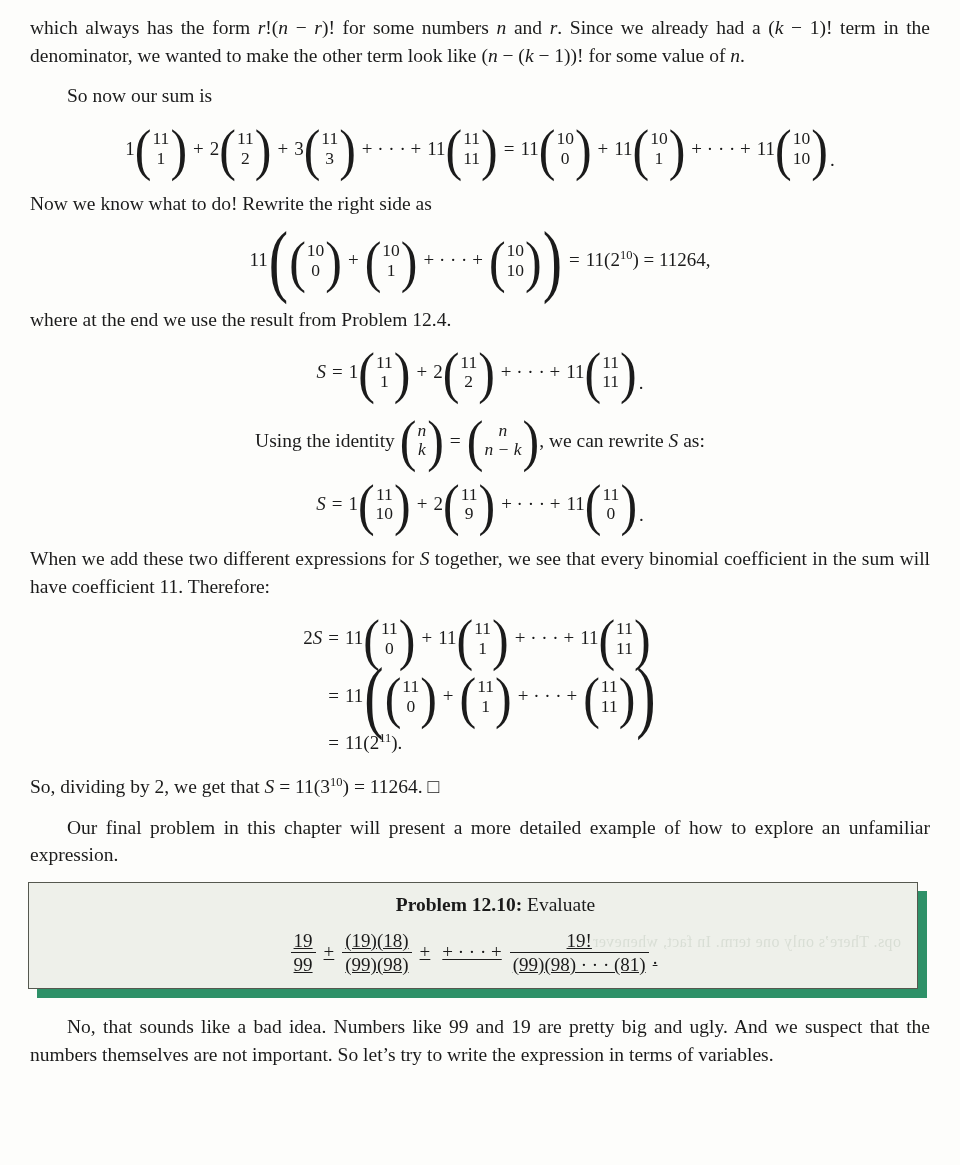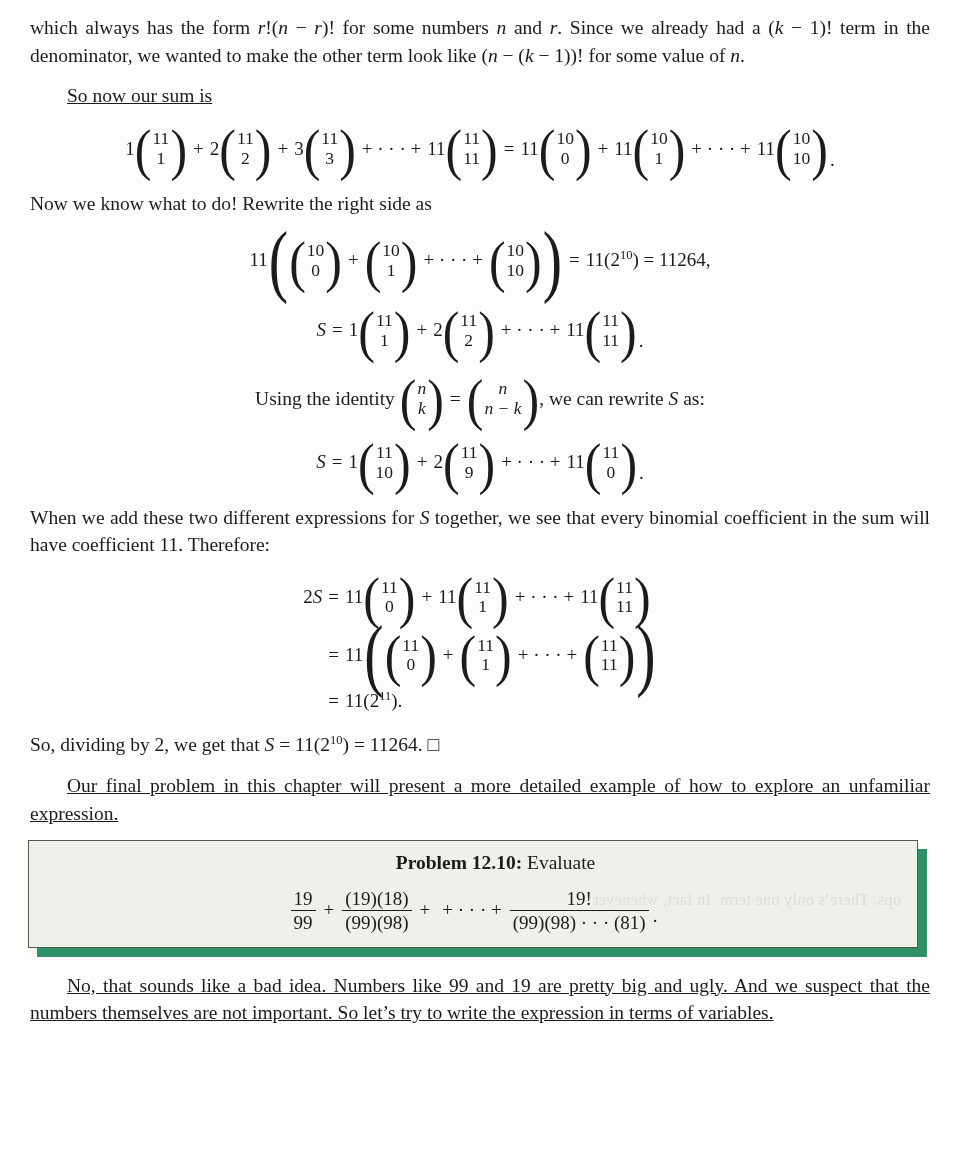--- a/index.html
+++ b/index.html
@@ -2,42 +2,42 @@
 <html><head>
 <meta charset="utf-8">
 <style>
   html,body{margin:0;padding:0;background:#e9e9e7;}
   .page{
     width:960px;min-height:1165px;box-sizing:border-box;background:#fdfdfb;
     padding:14px 30px 10px;font-family:"Liberation Serif",serif;
     font-size:19.5px;line-height:1.42;color:#1b1b1b;position:relative;
   }
   .para{margin:0 0 13px;text-align:justify;}
-  .ind{text-indent:37px;text-decoration:underline;}
+  .ind{text-indent:37px;}
   .it{font-style:italic;}
   .eqrow{display:flex;align-items:center;justify-content:center;margin:14px 0 16px;font-size:19px;}
   .eqrow.left{justify-content:center;margin:18px 0 14px;font-size:19.5px;}
   .tk,.op,.coef,.end{white-space:pre;}
   .op{margin:0 6px;}
   .end{margin-left:2px;transform:translateY(11px);}
   .binom{display:inline-flex;align-items:center;}
   .bp{display:inline-block;font-size:50px;line-height:1;transform:scaleY(1.16);font-weight:400;}
   .bcol{display:inline-flex;flex-direction:column;align-items:center;font-size:17.5px;line-height:1.12;padding:0 1px;}
   .bcol span{white-space:pre;}
   .gparen{display:inline-block;font-size:58px;line-height:1;transform:scaleY(1.38);margin:0 1px;}
   sup{font-size:12.5px;}
   .eqalign{display:grid;grid-template-columns:max-content max-content;justify-content:center;align-items:center;row-gap:4px;margin:12px 0 16px;font-size:19px;}
   .lhs{display:flex;align-items:center;justify-content:flex-end;}
   .rhs{display:flex;align-items:center;}
   .pbox-wrap{position:relative;width:890px;margin:6px 0 24px -2px;}
   .pbox-shadow{position:absolute;top:9px;left:9px;width:100%;height:100%;background:#2e9168;}
   .pbox{position:relative;background:#eef0ea;border:1.6px solid #55584f;padding:8px 14px 12px;overflow:hidden;}
   .pbox-title{text-align:center;margin-left:45px;}
   .bleed{position:absolute;top:48px;left:70px;right:16px;transform:scaleX(-1);opacity:.28;color:#a3b0a0;font-size:16px;letter-spacing:.4px;pointer-events:none;}
-  .boxeq{margin:10px 0 0;font-size:19px;}
+  .boxeq{margin:10px 0 0;font-size:19px;text-decoration:underline;}
   .boxeq .end{transform:translateY(6px);}
   .frac{display:inline-flex;flex-direction:column;align-items:center;line-height:1.22;margin:0 2px;text-align:center;}
   .frac .den{border-top:1.5px solid #1b1b1b;padding:0 3px;}
   .frac .num{padding:0 3px;}
 </style>
 </head>
 <body>
 
 <div class="page">
 
@@ -147,20 +147,21 @@
           <span>10</span>
           <span>10</span>
         </span>
         <span class="bp">)</span>
       </span>
       <span class="gparen">)</span>
       <span class="op">=</span>
       <span class="tk"><span>11(2</span><sup>10</sup><span>) = 11264,</span></span>
     </div>
 
+  <p class="para">where at the end we use the result from Problem 12.4.</p>
 
 
   <div class="eqrow">
       <span class="tk it">S</span>
       <span class="op">=</span>
       <span class="binom">
         <span class="coef">1</span>
         <span class="bp">(</span>
         <span class="bcol">
           <span>11</span>
@@ -322,21 +323,21 @@
         </span>
         <span class="gparen">)</span>
       </div>
     <div class="lhs"></div>
     <div class="rhs">
         <span class="op">=</span>
         <span class="tk"><span>11(2</span><sup>11</sup><span>).</span></span>
       </div>
   </div>
 
-  <p class="para"><span>So, dividing by 2, we get that </span><span class="it">S</span><span> = 11(2</span><sup>10</sup><span>) = 11264. □</span></p>
+  <p class="para"><span>So, dividing by 2, we get that </span><span class="it">S</span><span> = 11(3</span><sup>10</sup><span>) = 11264. □</span></p>
 
   <p class="para ind">Our final problem in this chapter will present a more detailed example of how to explore an unfamiliar expression.</p>
 
   <div class="pbox-wrap">
     <div class="pbox-shadow"></div>
     <div class="pbox">
       <div class="bleed">ops. There’s only one term. In fact, whenever</div>
       <div class="pbox-title"><b>Problem 12.10:</b><span> Evaluate</span></div>
       <div class="eqrow boxeq">
           <span class="frac">

